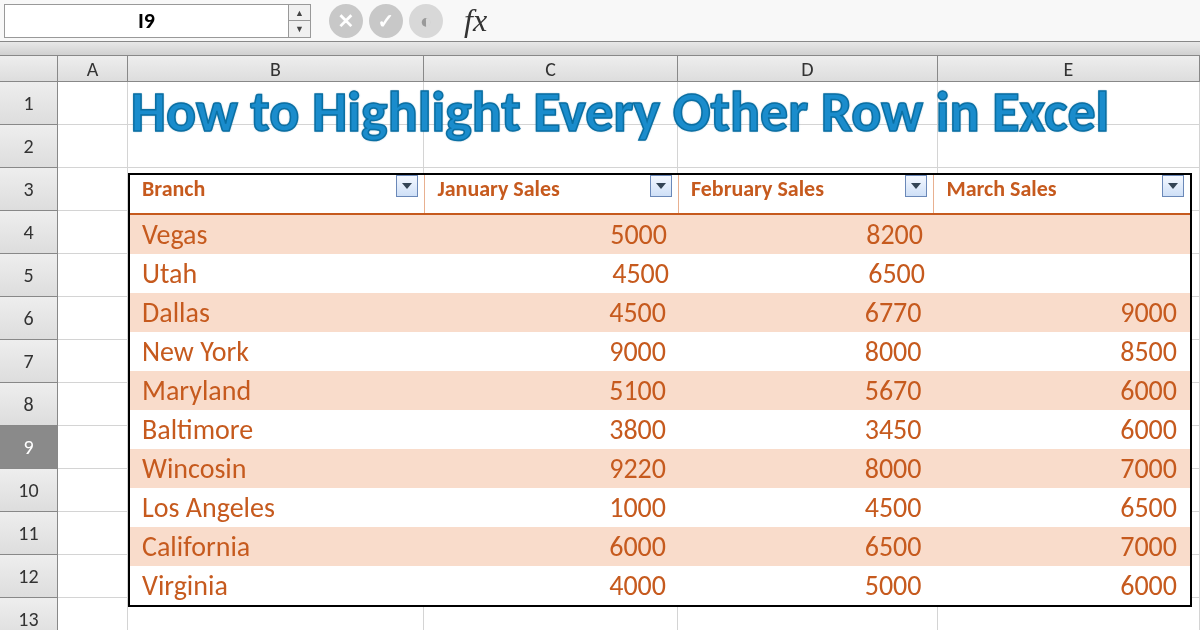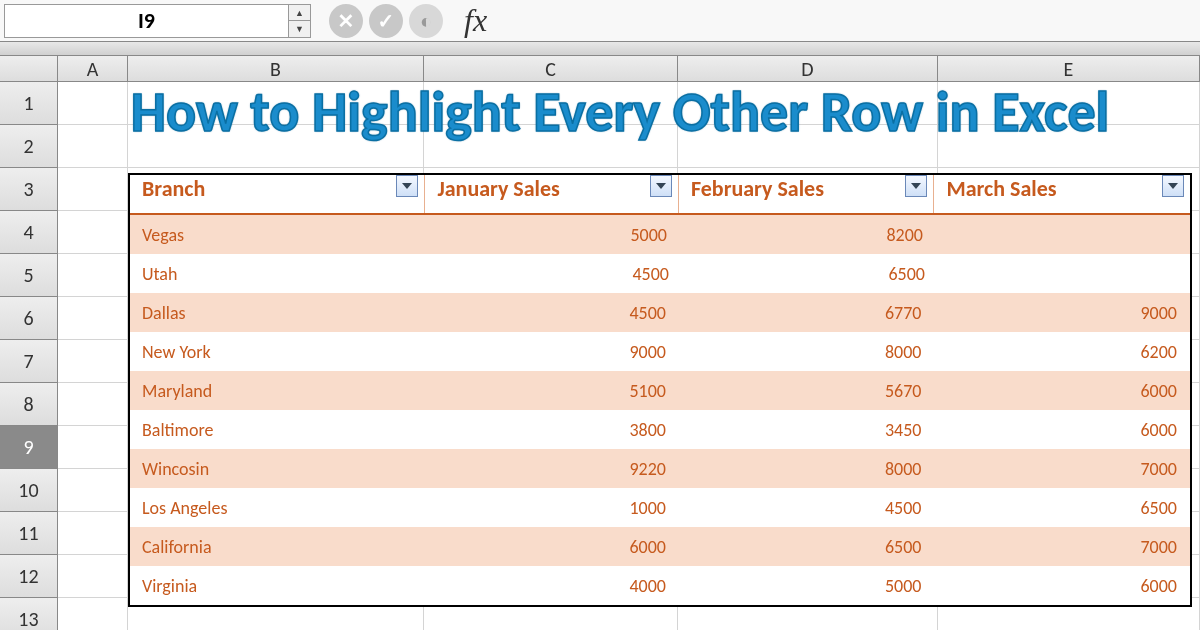--- a/index.html
+++ b/index.html
@@ -35,21 +35,21 @@
 .overlay-title { position: absolute; top: 78px; left: 50px; right: 10px; text-align: center; font-size: 56px; font-weight: 800; color: #1a8ccc; text-shadow: 0 0 2px #0c5a87; -webkit-text-stroke: 1.5px #0a6fa3; letter-spacing: 0; }
 
 .data-table { position: absolute; top: 173px; left: 128px; width: 1064px; border: 2px solid #000; background: #fff; }
 .dt-head { display: flex; height: 40px; border-bottom: 2px solid #c65a1e; }
 .dt-hcell { display: flex; align-items: flex-start; justify-content: space-between; padding: 0 6px 0 12px; color: #c65a1e; font-size: 22px; font-weight: 600; border-right: 1px solid #e8b090; }
 .dt-hcell:last-child { border-right: none; }
 .drop { width: 22px; height: 22px; border: 1px solid #6a88b8; background: linear-gradient(#f4f8ff,#cfe0f7); display: flex; align-items: center; justify-content: center; }
 .drop svg { width: 10px; height: 6px; }
 .dt-row { display: flex; height: 39px; }
 .dt-row.shade { background: #f9dccb; }
-.dt-cell { display: flex; align-items: center; padding: 16px 12px; color: #c65a1e; font-size: 18px; border-right: 1px solid rgba(0,0,0,0); }
+.dt-cell { display: flex; align-items: center; padding: 16px 12px; color: #c65a1e; font-size: 28px; border-right: 1px solid rgba(0,0,0,0); }
 .dt-cell.txt { justify-content: flex-start; }
 .dt-cell.num { justify-content: flex-end; }
 .wB { width: 296px; }
 .wC { width: 254px; }
 .wD { width: 256px; }
 .wE { width: 256px; }
 </style>
 </head>
 <body>
 
@@ -237,21 +237,21 @@
       <div class="dt-row shade">
         <div class="dt-cell txt wB">Dallas</div>
         <div class="dt-cell num wC">4500</div>
         <div class="dt-cell num wD">6770</div>
         <div class="dt-cell num wE">9000</div>
       </div>
       <div class="dt-row">
         <div class="dt-cell txt wB">New York</div>
         <div class="dt-cell num wC">9000</div>
         <div class="dt-cell num wD">8000</div>
-        <div class="dt-cell num wE">6200</div>
+        <div class="dt-cell num wE">8500</div>
       </div>
       <div class="dt-row shade">
         <div class="dt-cell txt wB">Maryland</div>
         <div class="dt-cell num wC">5100</div>
         <div class="dt-cell num wD">5670</div>
         <div class="dt-cell num wE">6000</div>
       </div>
       <div class="dt-row">
         <div class="dt-cell txt wB">Baltimore</div>
         <div class="dt-cell num wC">3800</div>

